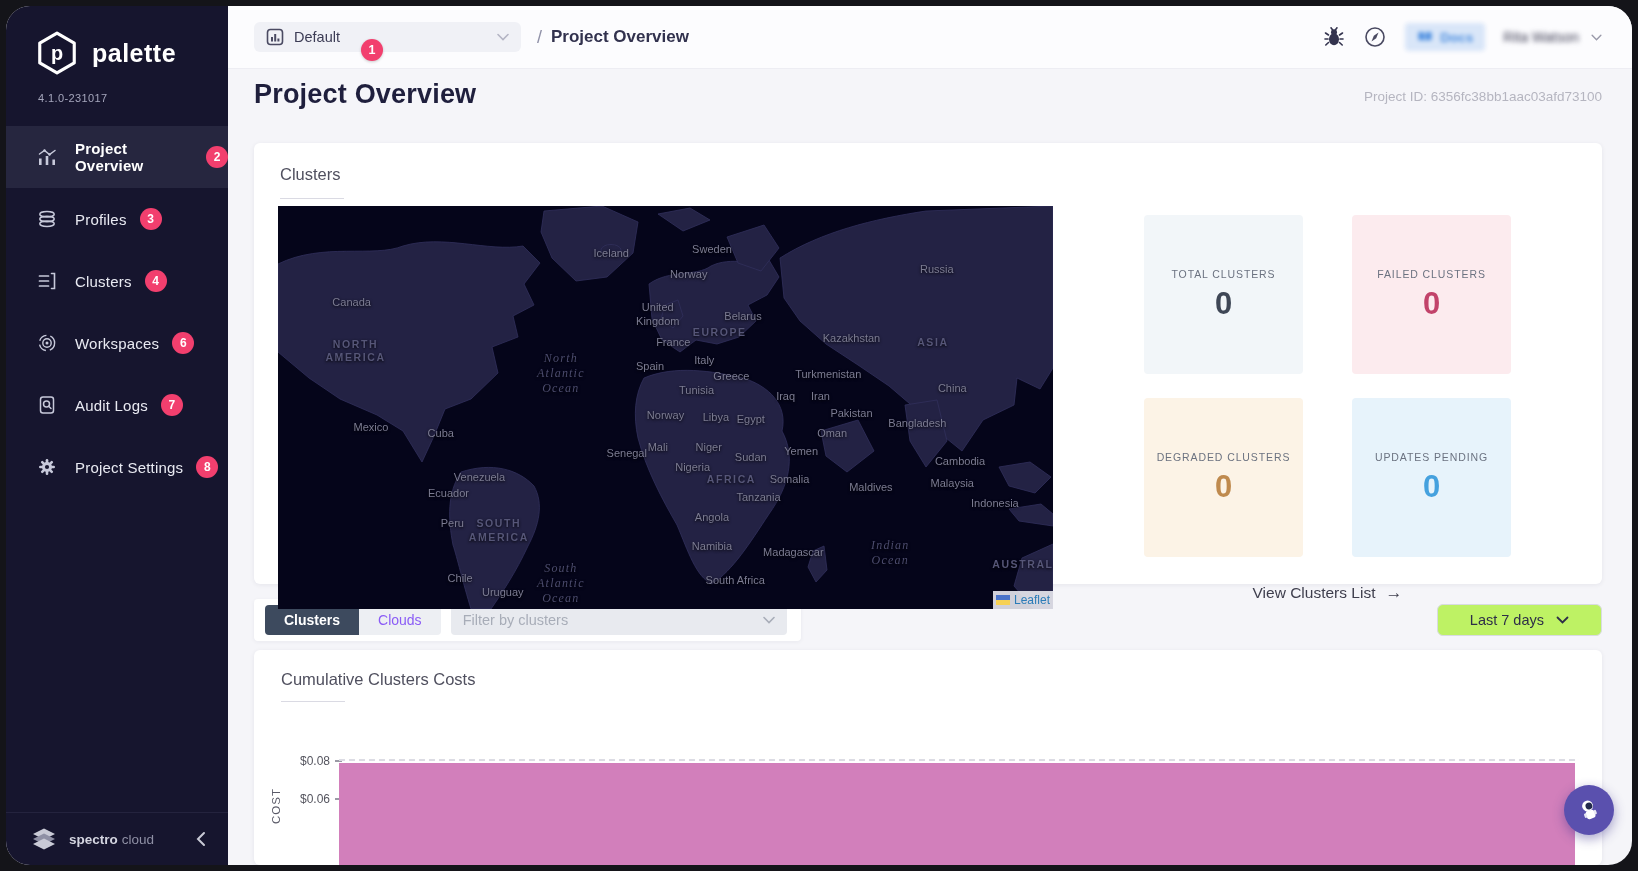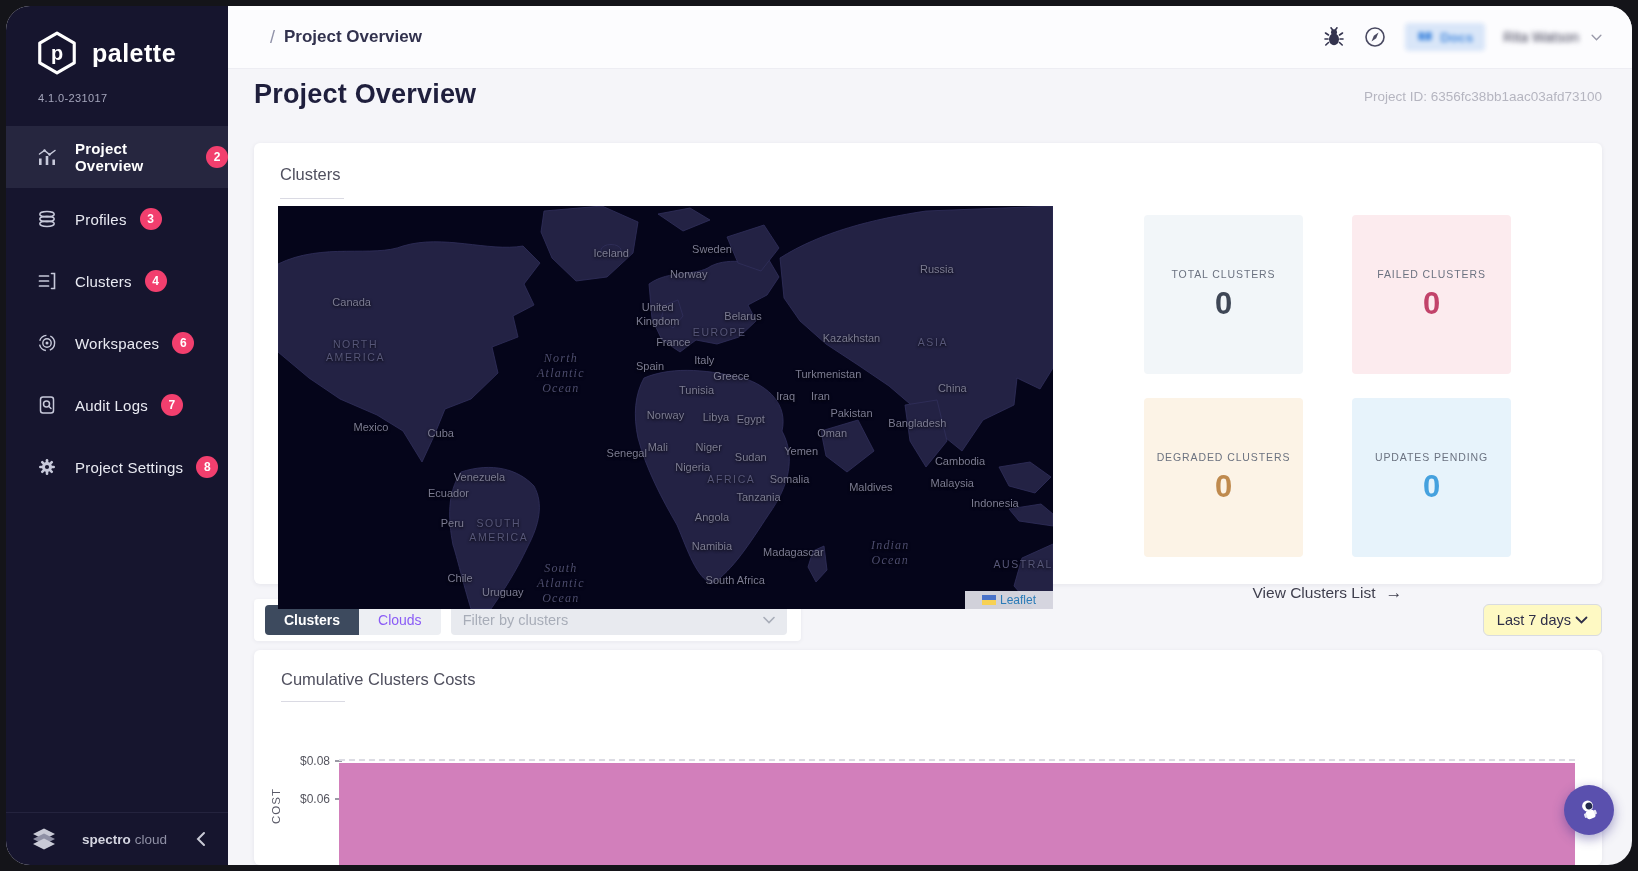--- a/index.html
+++ b/index.html
@@ -25,21 +25,21 @@
   .nav-label{font-size:15px;font-weight:500;color:#e9eaf2;letter-spacing:.2px;}
   .nav-item.active .nav-label{color:#fff;font-weight:600;}
   .badge{
     margin-left:13px;min-width:22px;height:22px;border-radius:11px;background:#f23f6e;
     color:#fff;font-size:12px;font-weight:700;display:flex;align-items:center;justify-content:center;
   }
   .sidebar-footer{
     position:absolute;left:0;right:0;bottom:0;height:52px;border-top:1px solid #24233e;
     display:flex;align-items:center;padding:0 22px 0 23px;
   }
-  .sc-name{margin-left:23px;font-size:13.5px;color:#c9cad6;}
+  .sc-name{margin-left:10px;font-size:13.5px;color:#c9cad6;}
   .sc-name .bold{font-weight:700;color:#d4d5e0;}
   .sc-name .light{color:#8f90a5;margin-left:4px;}
   .collapse{margin-left:auto;cursor:pointer;display:flex;align-items:center;}
   
   .main{flex:1;display:flex;flex-direction:column;position:relative;min-width:0;}
   .topbar{
     height:62px;background:#fcfcfe;border-bottom:1px solid #ededf3;
     display:flex;align-items:center;padding:0 30px 0 26px;flex:0 0 62px;
   }
   .proj-select{
@@ -77,25 +77,25 @@
   .clusters-card .card-title{position:absolute;left:26px;top:22px;}
   .clusters-card .title-underline{position:absolute;left:26px;top:55px;}
   .map{
     position:absolute;left:24px;top:63px;width:775px;height:403px;background:#05051a;overflow:hidden;
   }
   .map svg.land{position:absolute;inset:0;}
   .map-label{
     position:absolute;transform:translate(-50%,-50%);white-space:pre-line;text-align:center;
     font-size:11px;color:#7c7c92;text-shadow:0 1px 3px rgba(0,0,0,.9);line-height:1.25;z-index:2;
   }
-  .map-label.region{font-size:10.5px;letter-spacing:1.6px;color:#565678;font-weight:400;}
+  .map-label.region{font-size:10.5px;letter-spacing:1.6px;color:#565678;font-weight:700;}
   .map-label.ocean{font-style:italic;font-size:12px;color:#4c4c6e;letter-spacing:1.2px;font-family:"Liberation Serif","DejaVu Serif",serif;}
   .leaflet-attr{
     position:absolute;right:0;bottom:0;height:18px;background:rgba(238,238,245,.88);
-    display:flex;align-items:center;gap:4px;padding:0 17px;z-index:3;cursor:pointer;
+    display:flex;align-items:center;gap:4px;padding:0 3px;z-index:3;cursor:pointer;
   }
   .ua-flag{width:14px;height:10px;background:linear-gradient(#4a73c9 0 50%,#f7d154 50% 100%);}
   .leaflet-attr span{font-size:12px;color:#2b7cb8;}
   .stats-grid{
     position:absolute;left:890px;top:72px;display:grid;
     grid-template-columns:159px 159px;grid-auto-rows:159px;column-gap:49px;row-gap:24px;
   }
   .stat-card{border-radius:4px;display:flex;flex-direction:column;align-items:center;justify-content:center;}
   .stat-label{font-size:10.5px;letter-spacing:.9px;color:#6b7280;margin-bottom:6px;text-align:center;}
   .stat-value{font-size:31px;font-weight:700;}
@@ -117,22 +117,22 @@
   .tab:first-child{border-radius:4px 0 0 4px;}
   .tab:nth-child(2){border-radius:0 4px 4px 0;}
   .tab.active{background:#3d4a5e;color:#fff;font-weight:600;}
   .filter-select{
     margin-left:10px;width:312px;height:30px;background:#e8eaef;border-radius:4px;
     display:flex;align-items:center;padding:0 12px;cursor:default;text-align:center;
   }
   .filter-select .ph{font-size:14.5px;color:#a8adb8;}
   .filter-select .chev{margin-left:auto;}
   .range-btn{
-    margin-left:auto;height:32px;background:#fef9c3;border:1px solid #d8dbe1;border-radius:6px;
-    display:flex;align-items:center;gap:4px;padding:0 13px;cursor:pointer;
+    margin-left:auto;height:32px;background:#bef264;border:1px solid #d8dbe1;border-radius:6px;
+    display:flex;align-items:center;gap:12px;padding:0 32px;cursor:pointer;
   }
   .range-btn span{font-size:14.5px;color:#2e2e48;}
   
   .costs-card{margin:9px 30px 0 26px;height:240px;position:relative;}
   .costs-card .card-title{position:absolute;left:27px;top:20px;}
   .costs-card .title-underline{position:absolute;left:27px;top:51px;}
   .ytick{position:absolute;width:76px;text-align:right;font-size:12px;color:#55555f;}
   .tick-dash{position:absolute;left:81px;width:7px;height:2px;background:#9a9aa5;}
   .grid-dashed{position:absolute;left:85px;right:27px;top:109px;border-top:2px dashed #dcdce4;}
   .area-fill{position:absolute;left:85px;right:27px;top:113px;bottom:-2px;background:#d27fbb;}
@@ -241,20 +241,33 @@
         <svg width="10" height="16" viewBox="0 0 10 16">
           <polyline points="8,2 2,8 8,14" fill="none" stroke="#c9cad6" stroke-width="2" stroke-linecap="round"></polyline>
         </svg>
       </span>
     </div>
   </aside>
 
   <div class="main">
 
     <header class="topbar">
+      <div class="proj-select">
+        <svg width="18" height="18" viewBox="0 0 18 18">
+          <rect x="1.5" y="1.5" width="15" height="15" rx="3" fill="none" stroke="#4a4a62" stroke-width="1.6"></rect>
+          <rect x="5" y="9" width="2" height="4.5" fill="#4a4a62"></rect>
+          <rect x="8.2" y="6" width="2" height="7.5" fill="#4a4a62"></rect>
+          <rect x="11.4" y="10.5" width="2" height="3" fill="#4a4a62"></rect>
+        </svg>
+        <span class="lbl">Default</span>
+        <svg class="chev" width="12" height="8" viewBox="0 0 12 8">
+          <polyline points="1,1.5 6,6.5 11,1.5" fill="none" stroke="#b4b5c4" stroke-width="1.6" stroke-linecap="round"></polyline>
+        </svg>
+        <span class="select-badge">1</span>
+      </div>
       <div class="breadcrumb">
         <span class="crumb-sep">/</span>
         <span class="crumb-cur">Project Overview</span>
       </div>
       <div class="top-right">
         <button class="icon-btn">
           <svg width="22" height="22" viewBox="0 0 22 22">
             <g stroke="#33334e" stroke-width="1.6" stroke-linecap="round">
               <line x1="5.5" y1="9" x2="2.5" y2="7"></line>
                 <line x1="5" y1="13" x2="2" y2="13"></line>

